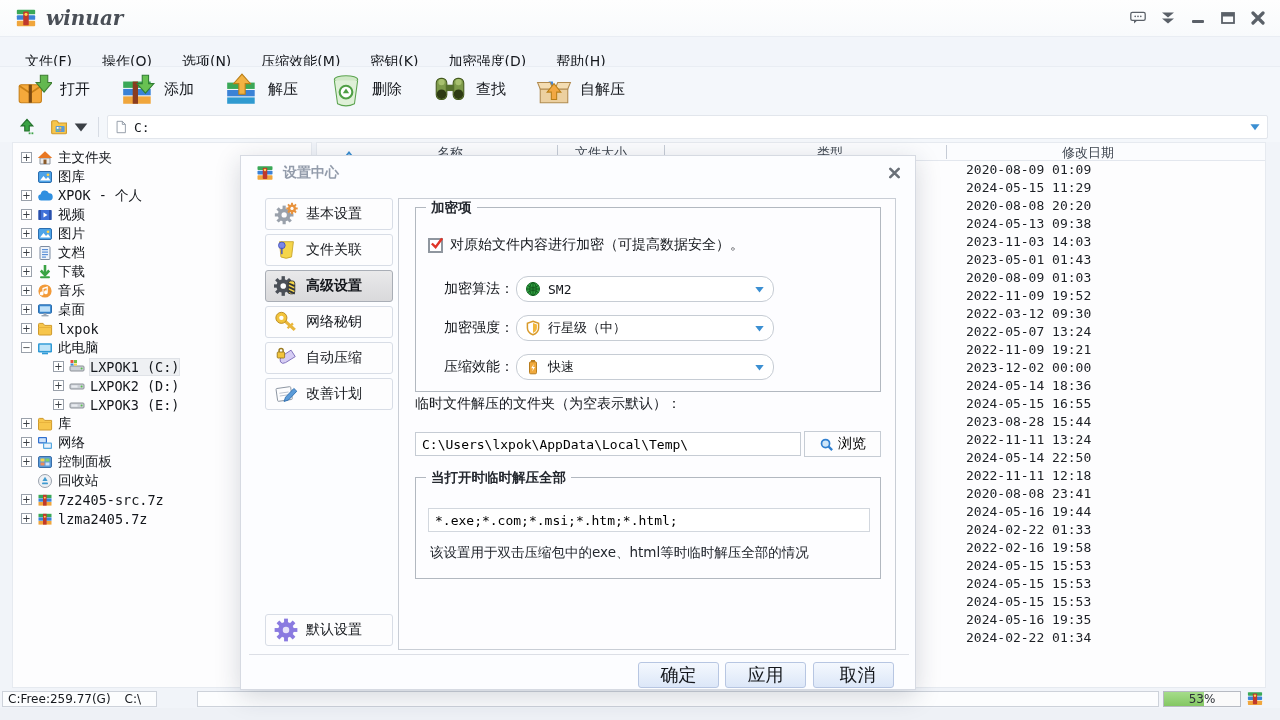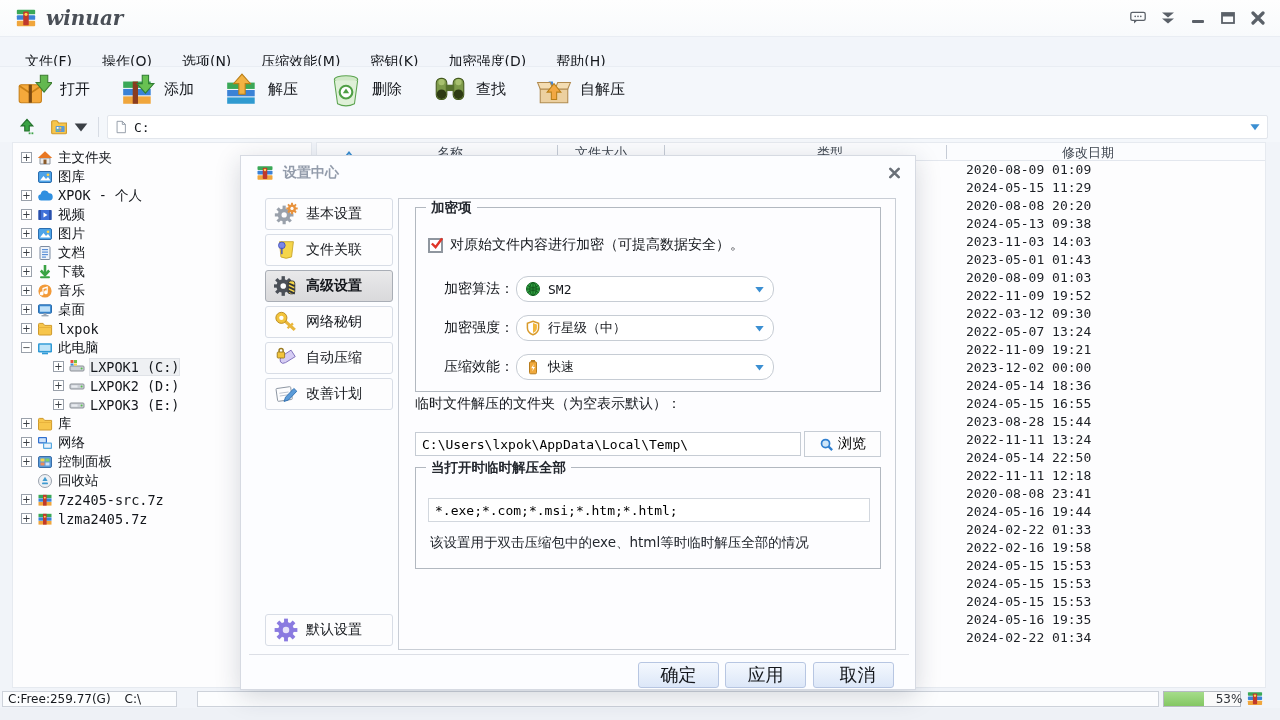--- a/index.html
+++ b/index.html
@@ -83,21 +83,21 @@
   .tab .tabl{font-size:14px;color:#14171c;}
   .tab.sel{background:linear-gradient(#e9e9ea,#d9d9db);border-color:#a9aeb6;}
   .tab.sel .tabl{font-weight:bold;}
   .tab.default{position:absolute;left:24px;top:458px;margin:0;}
   .panel{position:absolute;left:157px;top:42px;width:498px;height:452px;background:#fdfdff;
     border:1px solid #c9ced6;}
   .gbox{position:absolute;border:1px solid #b2b8c0;background:transparent;}
   .gbox .gtitle{position:absolute;left:10px;top:-9px;background:#fdfdff;padding:0 5px;
     font-size:13.5px;font-weight:bold;color:#23272e;}
   .g1{left:16px;top:8px;width:466px;height:185px;}
-  .g2{left:16px;top:268px;width:466px;height:102px;}
+  .g2{left:16px;top:278px;width:466px;height:102px;}
   .chkrow{position:absolute;left:12px;top:28px;display:flex;align-items:center;gap:7px;}
   .chk{width:15px;height:15px;background:#fff;border:2px solid #8f969f;display:flex;align-items:center;justify-content:center;}
   .chk svg{width:13px;height:13px;margin-top:-4px;margin-left:2px;}
   .chklab{font-size:14px;color:#14171c;}
   .field{position:absolute;left:28px;display:flex;align-items:center;}
   .flabel{font-size:14px;color:#14171c;width:72px;}
   .select{width:258px;height:26px;background:#fff;border:1px solid #c6ccd4;border-radius:12px;
     display:flex;align-items:center;padding:0 8px;gap:7px;}
   .select svg{width:16px;height:16px;}
   .sval{font-size:13px;color:#14171c;font-family:"DejaVu Sans Mono","DejaVu Sans",monospace;}
@@ -116,25 +116,25 @@
   .dsep{position:absolute;left:8px;top:498px;width:660px;height:1px;background:#dcdfe6;}
   .dbtn{position:absolute;top:506px;width:81px;height:26px;border:1px solid #b7c6e2;border-radius:3px;
     background:linear-gradient(#f4f8fe,#dce7f8);font-size:18px;color:#14171c;
     display:flex;align-items:center;justify-content:center;}
   .ok{left:397px;} .apply{left:484px;} .cancel{left:572px;padding-left:8px;}
 
   
   .statusbar{position:absolute;left:0;top:690px;width:1280px;height:18px;background:#f1f4f9;}
   .sbox{position:absolute;top:1px;height:16px;border:1px solid #cdd2da;background:#fcfdfe;
     display:flex;align-items:center;padding:0 5px;font-size:12px;color:#14171c;gap:14px;}
-  .sb1{left:2px;width:175px;} .sb2{left:197px;width:962px;}
+  .sb1{left:2px;width:155px;} .sb2{left:197px;width:962px;}
   .pbar{position:absolute;left:1163px;top:1px;width:78px;height:16px;border:1px solid #b6bac2;
     background:#fafafa;}
   .pfill{position:absolute;left:0;top:0;height:100%;background:linear-gradient(#a5dc8a,#84c763);}
-  .plab{position:absolute;width:100%;text-align:center;font-size:12px;color:#2c3036;top:0px;margin-left:27px;}
+  .plab{position:absolute;width:100%;text-align:center;font-size:12px;color:#2c3036;top:0px;}
   .sicon-right{position:absolute;left:1246px;top:0px;width:18px;height:17px;display:inline-flex;}
   .sicon-right svg{width:18px;height:17px;}
   .bottomstrip{position:absolute;left:0;top:708px;width:1280px;height:12px;background:#eef1f6;}
 </style>
 </head>
 <body>
 
 <div id="app">
 
   <div class="titlebar">

